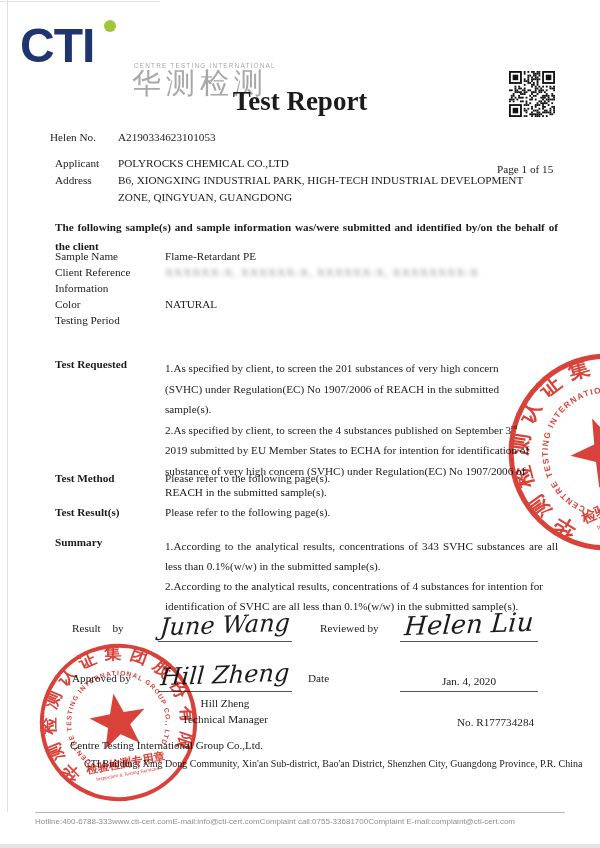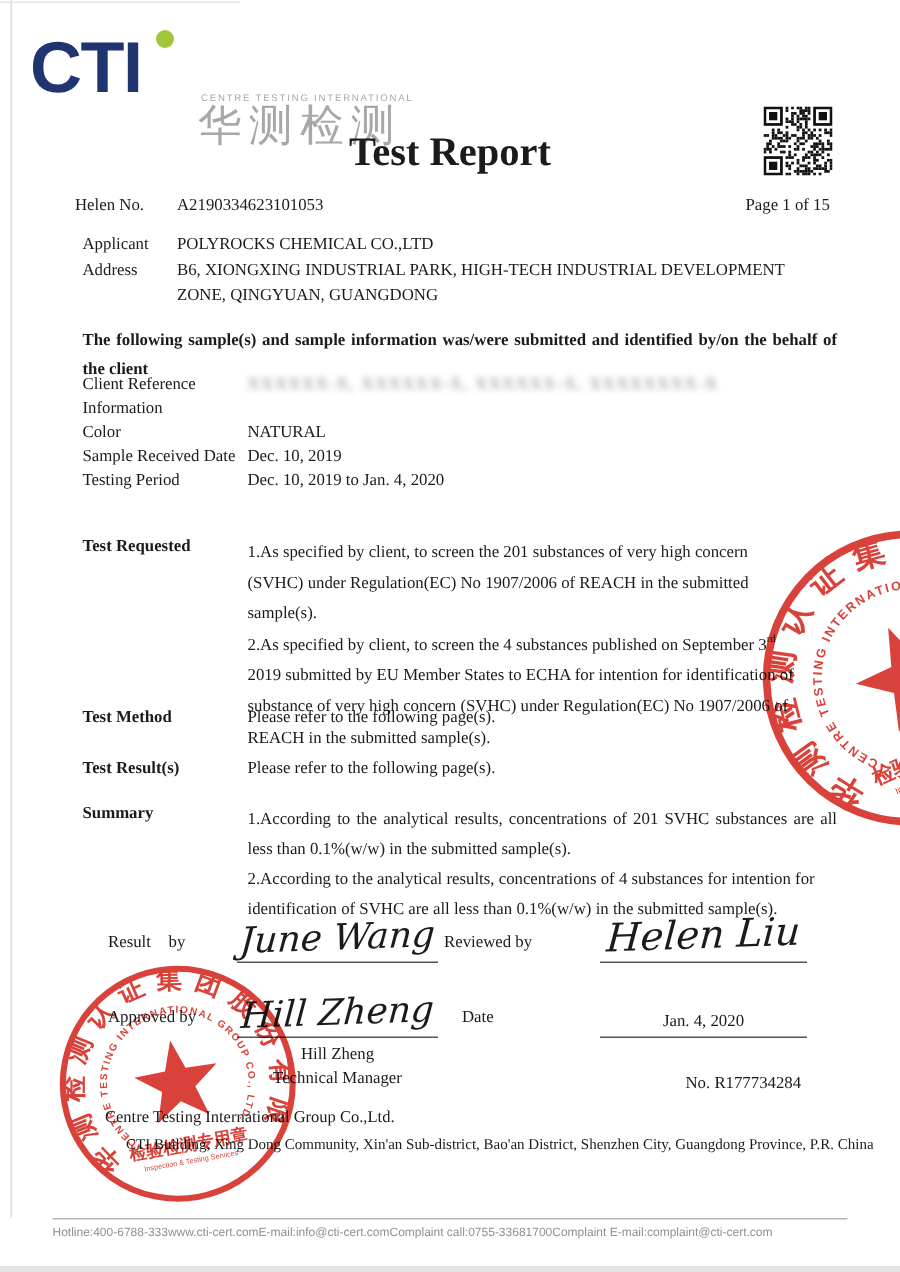--- a/index.html
+++ b/index.html
@@ -39,21 +39,21 @@
     font-size:6.4px; letter-spacing:1.2px; color:#a8a8a8; white-space:nowrap;
   }
 
   .title { left:0; top:86px; width:600px; text-align:center; font-size:27px; font-weight:bold; }
 
   .qr { left:509px; top:71px; width:46px; height:46px; }
 
   .report-row { left:0; top:131px; width:600px; height:16px; }
   .report-no-label { position:absolute; left:50px; }
   .report-no-value { position:absolute; left:118px; }
-  .page-label { position:absolute; left:497px; }
+  .page-label { position:absolute; left:497px;margin-top:32px; }
 
   .lbl-col { position:absolute; left:55px; font-weight:normal; }
   .val-col { position:absolute; left:118px; }
 
   .intro { left:55px; top:218px; width:503px; font-weight:bold; text-align:justify; line-height:18.5px; }
 
   .sample-block { left:55px; top:248px; width:505px; }
   .srow { display:flex; }
   .srow .sl { width:110px; flex:0 0 110px; line-height:16px; }
   .srow .sv { line-height:16px; }
@@ -334,61 +334,60 @@
   <div class="abs lbl-col" style="top:157px;">Applicant</div>
   <div class="abs val-col" style="top:157px;">POLYROCKS CHEMICAL CO.,LTD</div>
   <div class="abs lbl-col" style="top:174px;">Address</div>
   <div class="abs val-col" style="top:174px;">B6, XIONGXING INDUSTRIAL PARK, HIGH-TECH INDUSTRIAL DEVELOPMENT</div>
   <div class="abs val-col" style="top:191px;">ZONE, QINGYUAN, GUANGDONG</div>
 
   <div class="abs intro">The following sample(s) and sample information was/were submitted and identified by/on the behalf of the client</div>
 
   <div class="abs sample-block">
     <div class="srow">
+      <span class="sl">Sample Name</span>
+      <span class="sv">Flame-Retardant PE</span>
+    </div>
+    <div class="srow">
       <span class="sl">Client Reference Information</span>
       <span class="sv redacted">XXXXXX-X,  XXXXXX-X,  XXXXXX-X,  XXXXXXXX-X</span>
     </div>
     <div class="srow">
       <span class="sl">Color</span>
       <span class="sv">NATURAL</span>
     </div>
     <div class="srow">
-      <span class="sl">Sample Received Date</span>
-      <span class="sv">Dec. 10, 2019</span>
-    </div>
-    <div class="srow">
       <span class="sl">Testing Period</span>
-      <span class="sv">Dec. 10, 2019 to Jan. 4, 2020</span>
     </div>
   </div>
 
   <div class="sec-label" style="top:358px;">Test Requested</div>
   <div class="sec-body tr-body" style="top:358px;">
     <div>1.As specified by client, to screen the 201 substances of very high concern (SVHC) under Regulation(EC) No 1907/2006 of REACH in the submitted sample(s).</div>
     <div><span>2.As specified by client, to screen the 4 substances published on September 3</span><sup>rd</sup><span> 2019 submitted by EU Member States to ECHA for intention for identification of substance of very high concern (SVHC) under Regulation(EC) No 1907/2006 of REACH in the submitted sample(s).</span></div>
   </div>
 
   <div class="sec-label" style="top:472px;">Test Method</div>
   <div class="sec-body" style="top:472px;">Please refer to the following page(s).</div>
 
   <div class="sec-label" style="top:506px;">Test Result(s)</div>
   <div class="sec-body" style="top:506px;">Please refer to the following page(s).</div>
 
   <div class="sec-label" style="top:536px;">Summary</div>
   <div class="sec-body sum-body" style="top:536px;">
-    <div class="j">1.According to the analytical results, concentrations of 201 SVHC substances are all less than 0.1%(w/w) in the submitted sample(s).</div>
+    <div class="j">1.According to the analytical results, concentrations of 343 SVHC substances are all less than 0.1%(w/w) in the submitted sample(s).</div>
     <div>2.According to the analytical results, concentrations of 4 substances for intention for identification of SVHC are all less than 0.1%(w/w) in the submitted sample(s).</div>
   </div>
 
   <div class="abs" style="left:72px; top:622px; word-spacing:9px;">Result by</div>
   <div class="sig-wrap" style="left:158px; top:600px; width:134px; height:42px;">
     <div class="sig">June Wang</div>
     <div class="sig-line" style="left:0; bottom:0; width:134px;"></div>
   </div>
-  <div class="abs" style="left:296px; top:622px;">Reviewed by</div>
+  <div class="abs" style="left:320px; top:622px;">Reviewed by</div>
   <div class="sig-wrap" style="left:400px; top:600px; width:138px; height:42px;">
     <div class="sig" style="font-size:26px;">Helen Liu</div>
     <div class="sig-line" style="left:0; bottom:0; width:138px;"></div>
   </div>
 
   <div class="abs" style="left:72px; top:672px;">Approved by</div>
   <div class="sig-wrap" style="left:158px; top:650px; width:134px; height:42px;">
     <div class="sig">Hill Zheng</div>
     <div class="sig-line" style="left:0; bottom:0; width:134px;"></div>
   </div>

